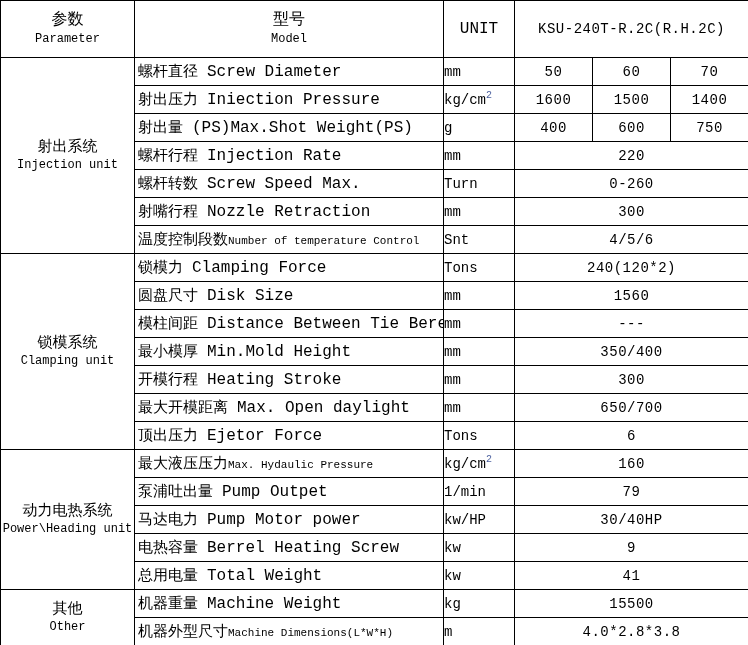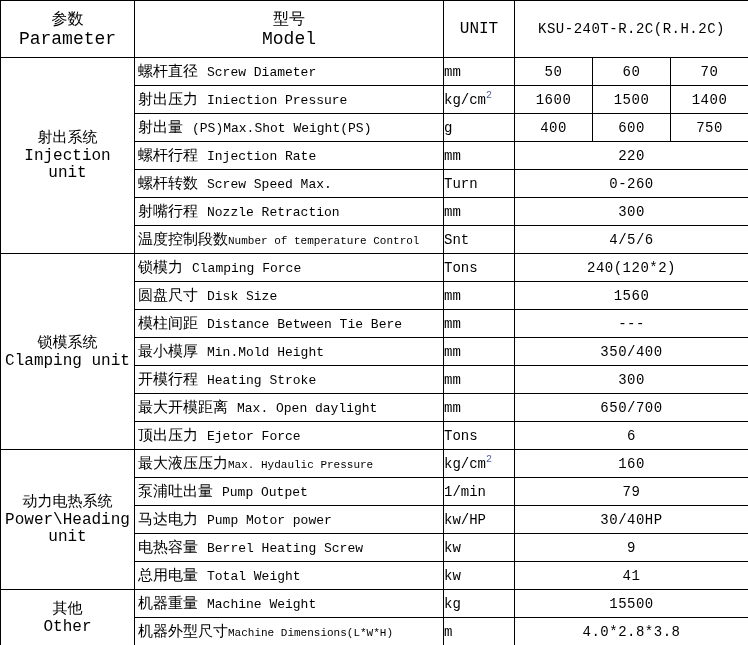--- a/index.html
+++ b/index.html
@@ -13,30 +13,30 @@
     border-collapse:collapse;table-layout:fixed;
     width:748px;height:645px;background:#fff;
   }
   td,th{
     border:1px solid #000;
     padding:0;margin:0;overflow:hidden;
     background:#fff;color:#000;font-weight:normal;
   }
   thead th{height:56px;vertical-align:middle;text-align:center;}
   .hdr-zh{font-size:16px;line-height:20px;font-family:"Liberation Mono","DejaVu Sans Mono",monospace,sans-serif;}
-  .hdr-en{font-size:18px;line-height:18px;}
+  .hdr-en{font-size:12px;line-height:18px;}
   .hdr-unit{font-size:16px;}
   .hdr-model-value{font-size:14px;letter-spacing:0.5px;}
   tbody td{height:27px;}
   .group-cell{text-align:center;vertical-align:middle;}
   .group-cell .zh{font-size:15px;line-height:19px;display:block;}
-  .group-cell .en{font-size:16px;line-height:17px;display:block;white-space:normal;word-break:break-word;}
+  .group-cell .en{font-size:12px;line-height:17px;display:block;white-space:normal;word-break:break-word;}
   .label-cell{text-align:left;vertical-align:middle;padding-left:3px;white-space:nowrap;}
   .label-cell .zh{font-size:15px;}
-  .label-cell .en{font-size:13px;margin-left:9px;}
+  .label-cell .en{font-size:16px;margin-left:9px;}
   .label-cell .en.small{font-size:11px;margin-left:0;}
   .unit-cell{text-align:left;vertical-align:middle;font-size:14px;}
   .unit-cell sup{font-size:10px;color:#4a5f9e;line-height:0;}
   .value-cell{text-align:center;vertical-align:middle;font-size:14px;letter-spacing:0.5px;}
 </style>
 </head>
 <body>
 
 <div class="sheet">
   <table class="spec">

